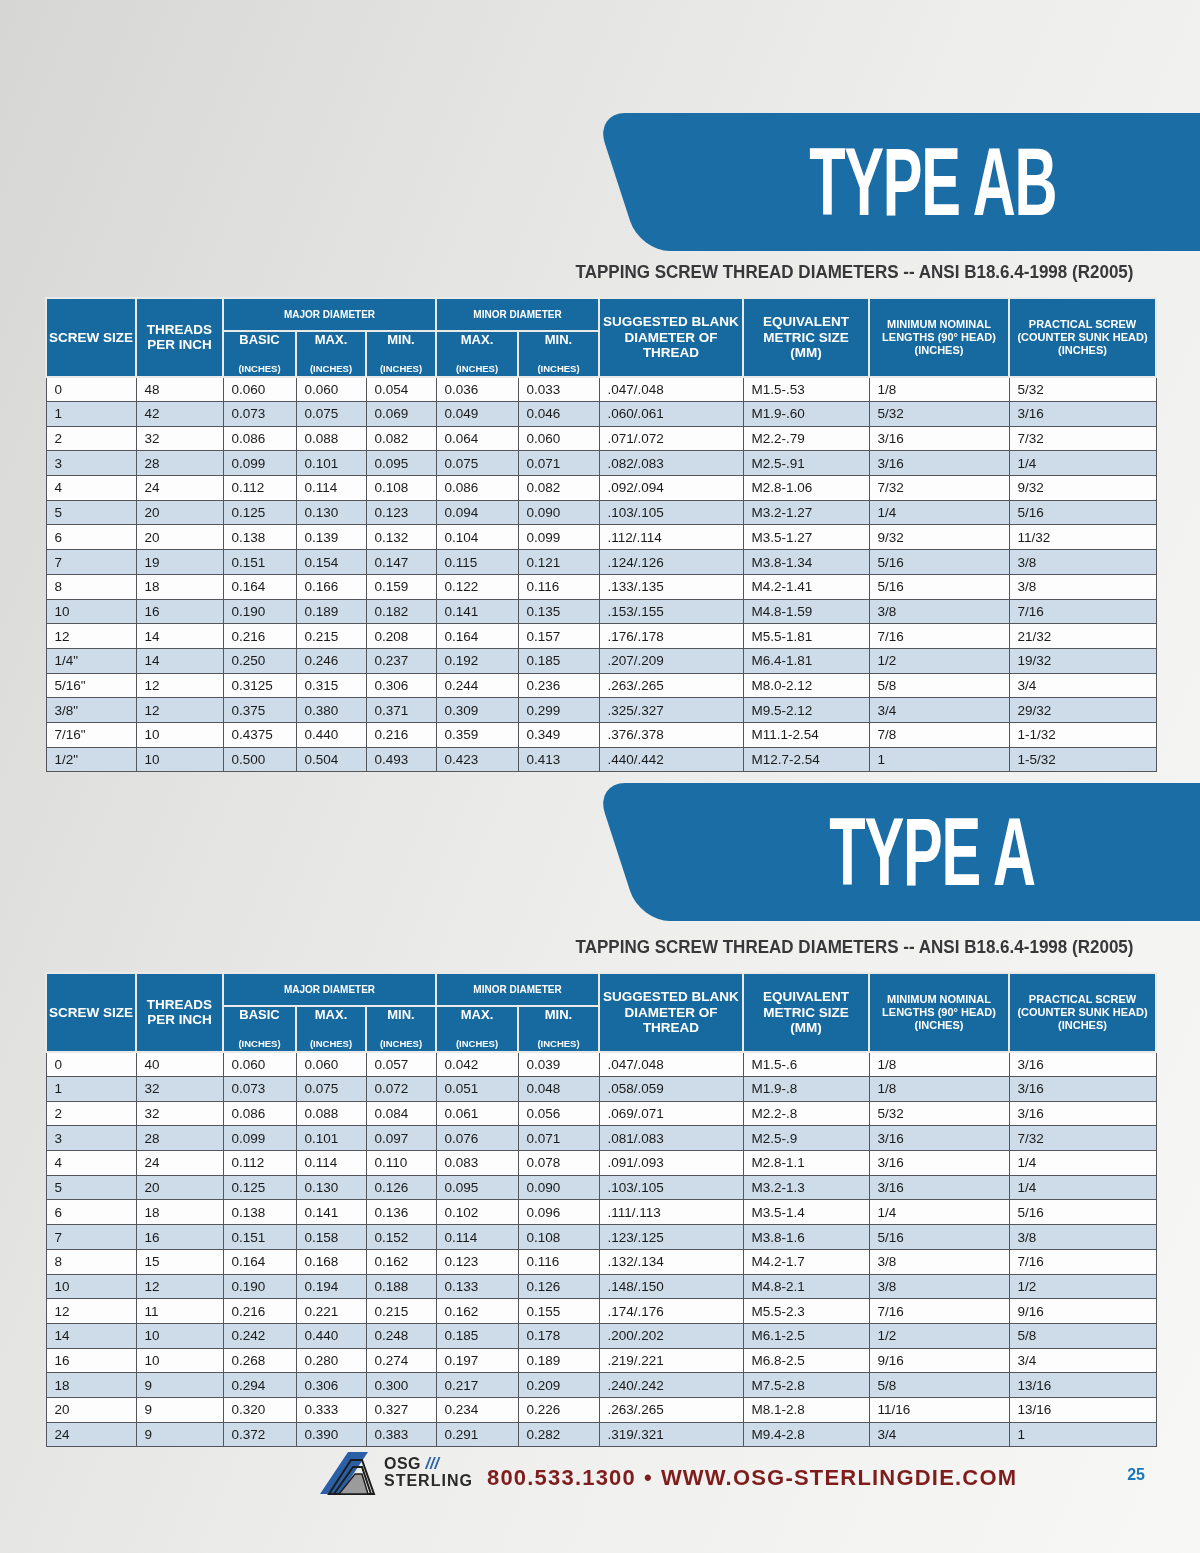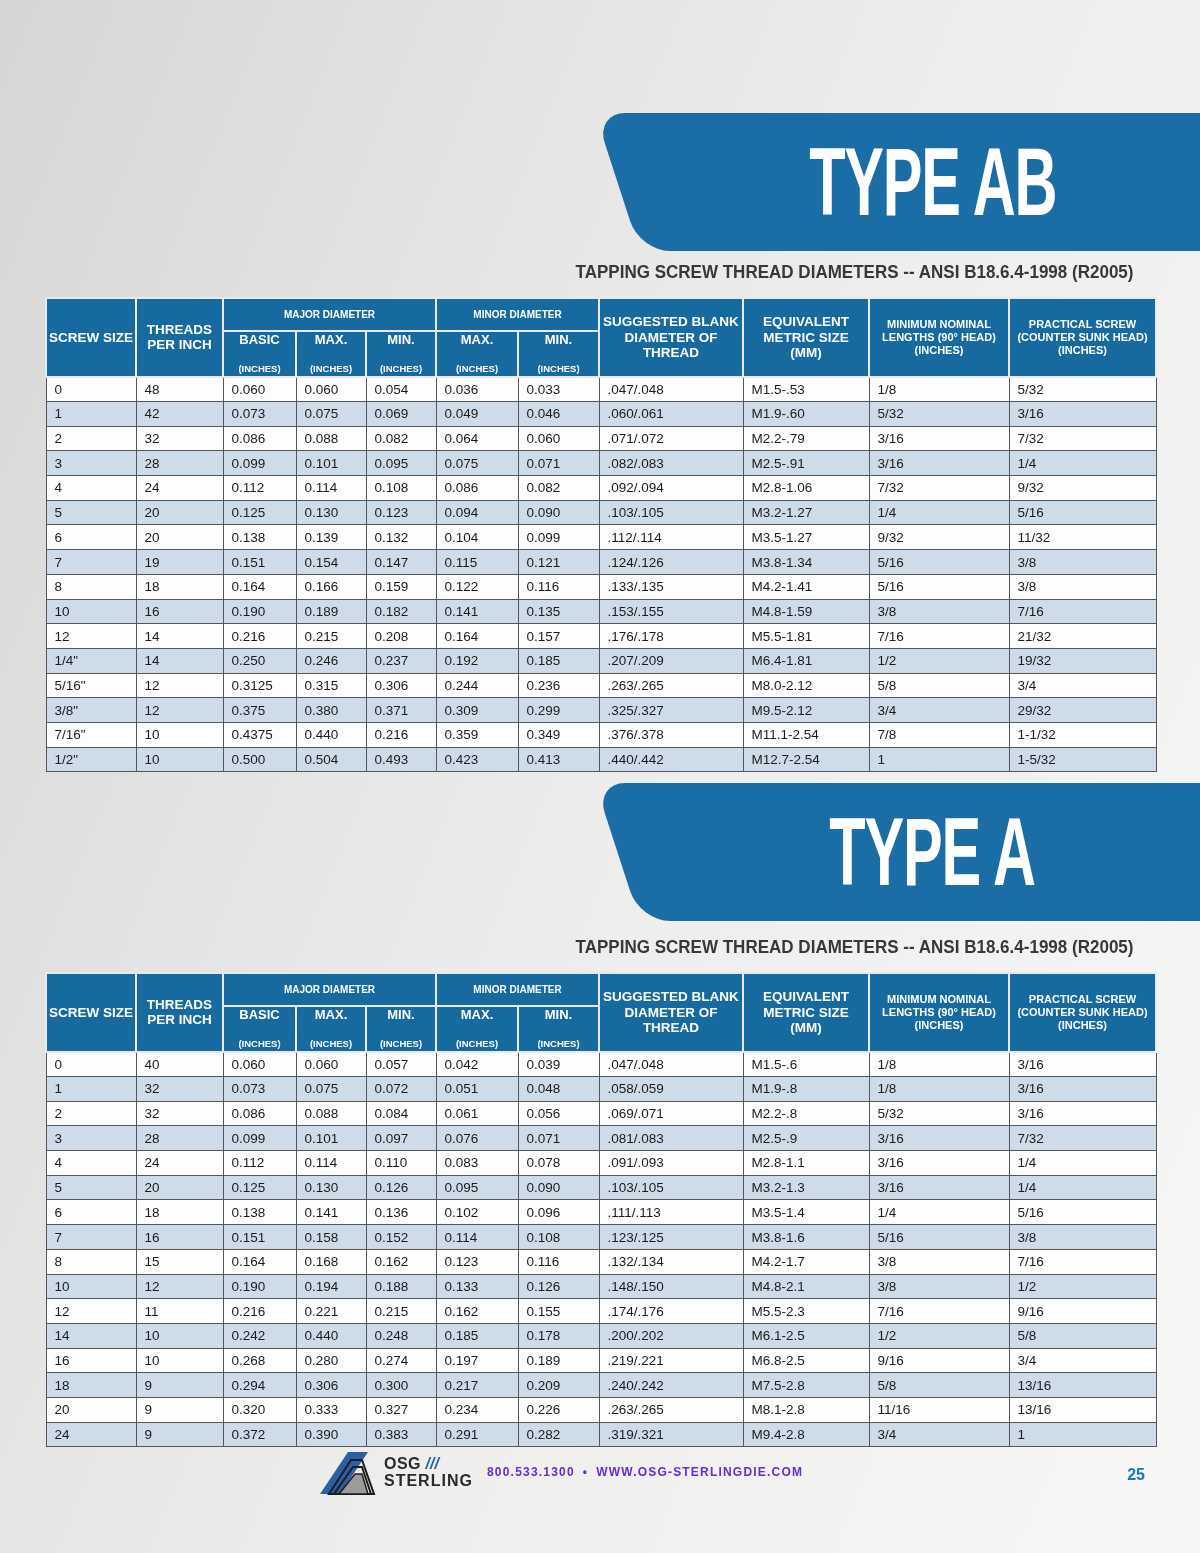--- a/index.html
+++ b/index.html
@@ -49,22 +49,22 @@
     background:#fdfdfd; overflow:hidden; white-space:nowrap;
   }
   .dtable tbody tr:nth-child(even) td { background:#cddce8; }
   .footer { position:absolute; top:1448px; left:0; width:1200px; height:80px; }
   .logo-mark { position:absolute; left:318px; top:2px; }
   .logo-text { position:absolute; left:384px; top:8px; line-height:1.05; }
   .logo-osg { font-size:16px; font-weight:bold; color:#2a2a2a; letter-spacing:0.5px; }
   .logo-slashes { color:#2a62a8; font-style:italic; font-weight:bold; font-size:16px; }
   .logo-sterling { font-size:16px; font-weight:bold; color:#2a2a2a; letter-spacing:1px; }
   .contact {
-    position:absolute; left:487px; top:17px; font-size:12px; font-weight:bold;
-    color:#6d28d9; letter-spacing:1.2px; white-space:nowrap;
+    position:absolute; left:487px; top:17px; font-size:22px; font-weight:bold;
+    color:#7f1d1d; letter-spacing:1.2px; white-space:nowrap;
   }
   .contact .bullet { margin:0 8px; }
   .pagenum {
     position:absolute; right:55px; top:18px; font-size:16px;
     font-weight:bold; color:#1a78b7;
   }
 </style>
 </head>
 <body>
 

